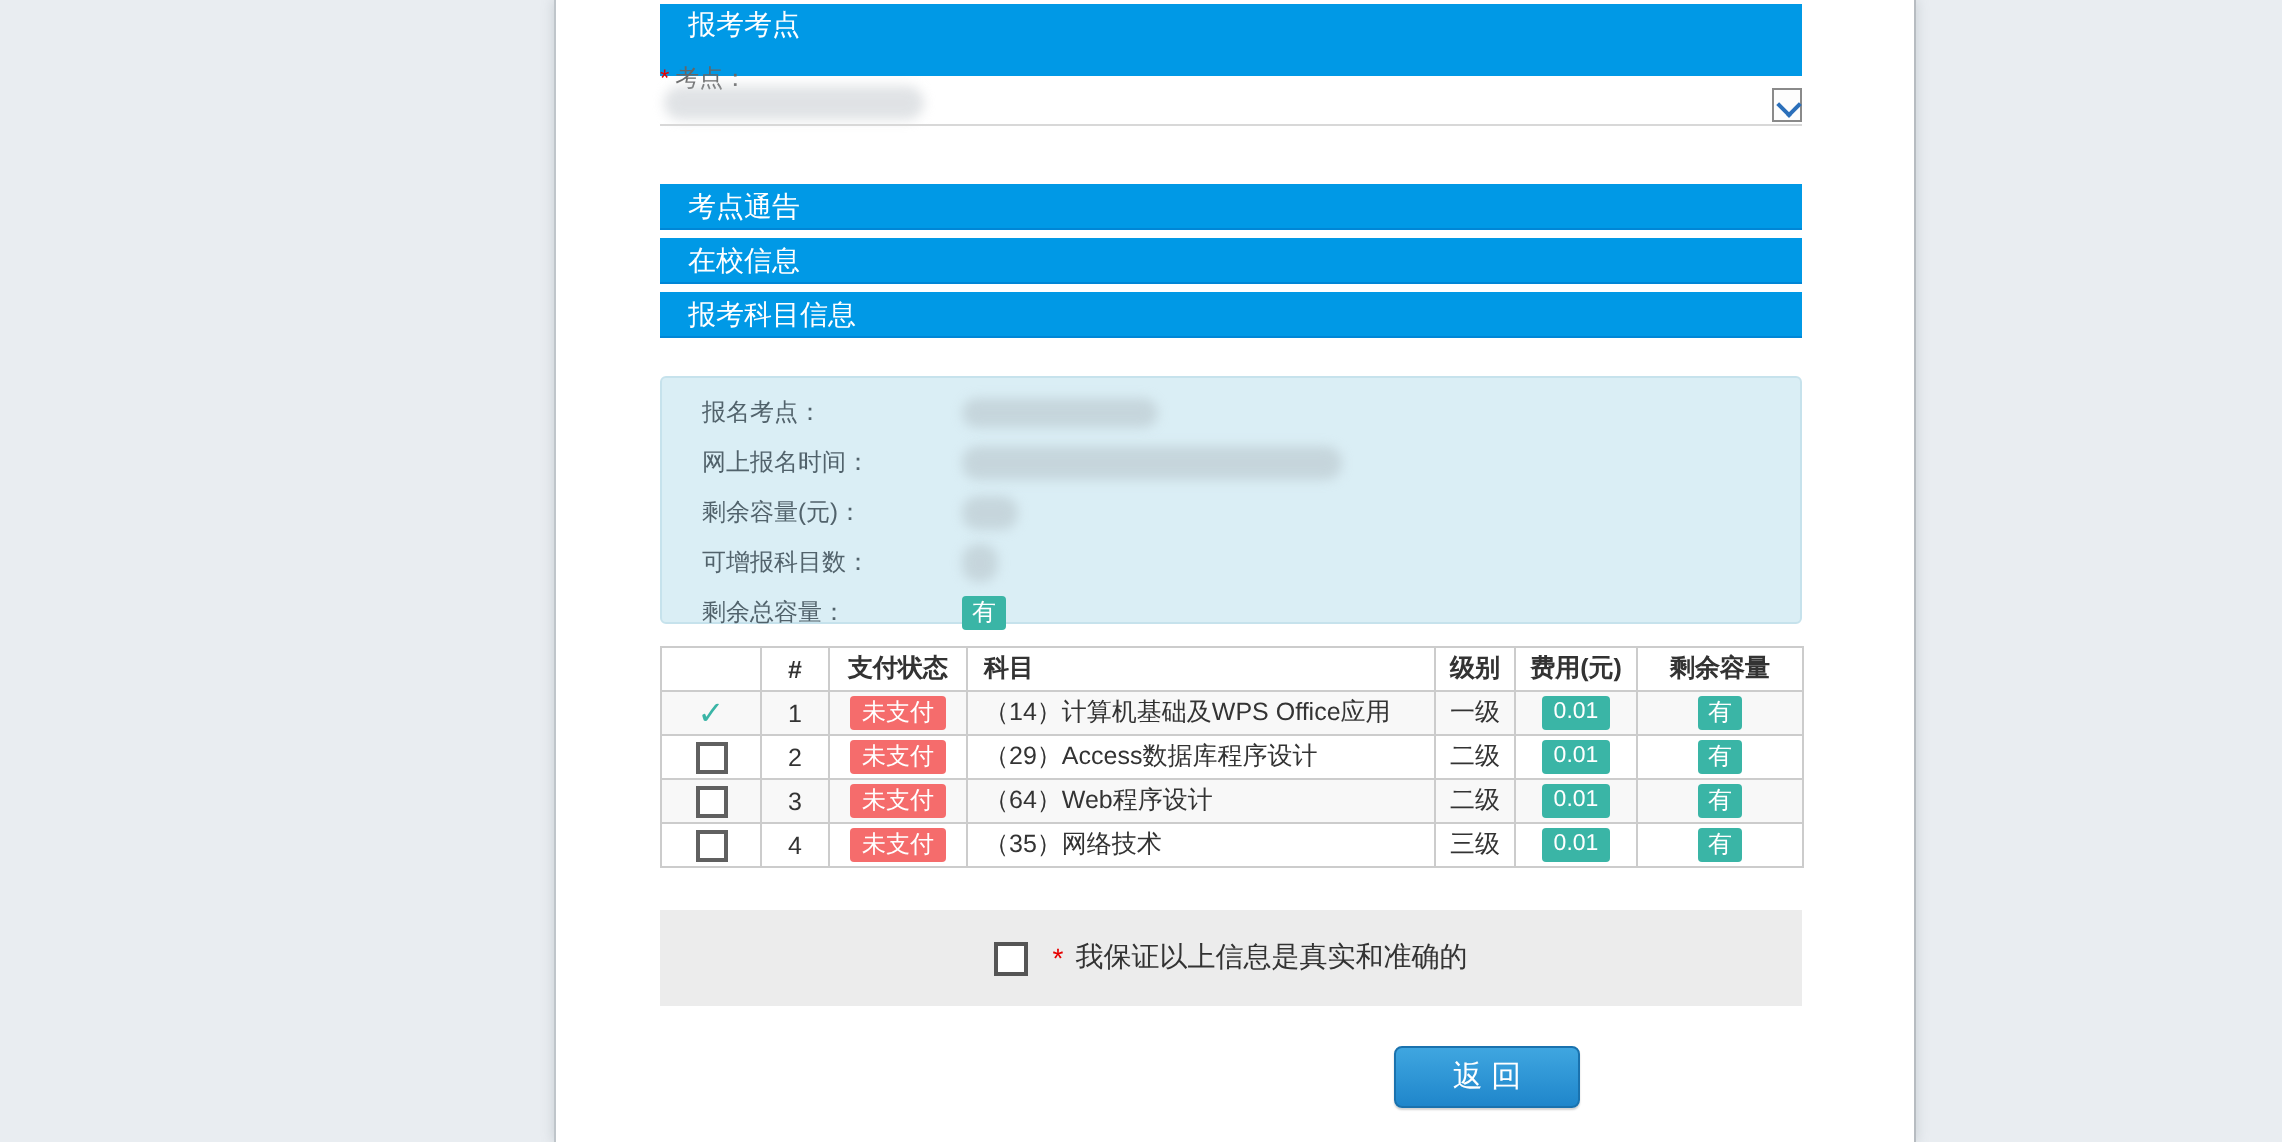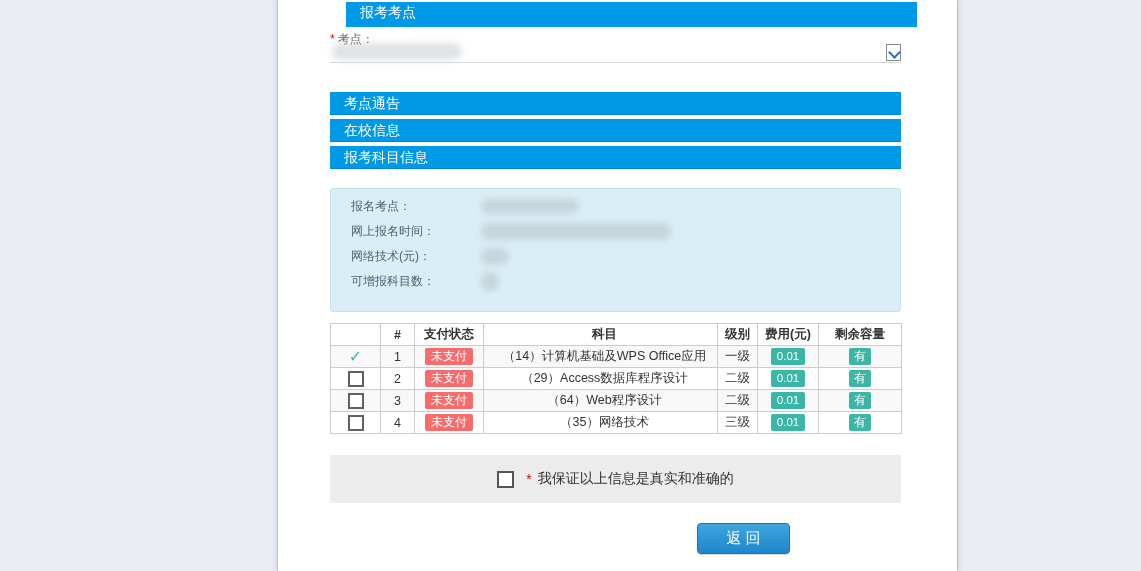--- a/index.html
+++ b/index.html
@@ -17,21 +17,21 @@
     box-shadow:0 0 6px rgba(100,110,120,.25);
     box-sizing:border-box;
   }
   .content{position:absolute;left:330px;top:0;width:571px;height:571px;}
 
   
   .bar{
     background:#0099e6;color:#fff;font-size:14px;
     padding-left:14px;box-sizing:border-box;width:571px;
   }
-  .title-bar{position:absolute;top:2px;left:16px;height:25px;line-height:21px;}
+  .title-bar{position:absolute;top:2px;left:0;height:36px;line-height:21px;}
   .bars{position:absolute;top:92px;left:0;}
   .bars .bar{height:23px;line-height:23px;margin-bottom:4px;border-bottom:1px solid #0086d6;}
 
   
   .field-label{position:absolute;top:31px;left:0;font-size:12px;color:#666;}
   .req{color:#e60000;margin-right:3px;font-size:12px;}
   .blob{
     background:#c7ccd1;filter:blur(3px);border-radius:9px;opacity:.55;
     position:absolute;
   }
@@ -68,21 +68,21 @@
   
   table.subjects{
     position:absolute;top:323px;left:0;width:571px;
     border-collapse:collapse;table-layout:fixed;font-size:12.5px;color:#333;
   }
   table.subjects th,table.subjects td{
     border:1px solid #ccc;height:21px;padding:0;text-align:center;
     overflow:hidden;white-space:nowrap;
   }
   table.subjects th{font-weight:bold;background:#fff;font-size:12.5px;}
-  table.subjects th.subj,table.subjects td.subj{text-align:center;padding-left:8px;}
+  table.subjects th.subj,table.subjects td.subj{text-align:left;padding-left:8px;}
   table.subjects tbody tr:nth-child(odd) td{background:#f8f8f8;}
   .check-mark{color:#3ab5a6;font-size:16px;font-weight:bold;}
   .cbox{
     display:inline-block;width:12px;height:12px;border:2px solid #606060;
     background:#fff;vertical-align:middle;cursor:pointer;
   }
   .badge-red{
     display:inline-block;background:#f56c6c;color:#fff;font-size:12px;
     padding:1px 6px;border-radius:2px;line-height:15px;
   }
@@ -141,26 +141,30 @@
     <div class="info-panel">
         <div class="info-row">
           <span class="info-label">报名考点：</span>
           <span class="info-blob ib-0"></span>
         </div>
         <div class="info-row">
           <span class="info-label">网上报名时间：</span>
           <span class="info-blob ib-1"></span>
         </div>
         <div class="info-row">
-          <span class="info-label">网络技术(元)：</span>
+          <span class="info-label">剩余容量(元)：</span>
           <span class="info-blob ib-2"></span>
         </div>
         <div class="info-row">
           <span class="info-label">可增报科目数：</span>
           <span class="info-blob ib-3"></span>
+        </div>
+        <div class="info-row">
+          <span class="info-label">剩余总容量：</span>
+          <span class="badge-teal">有</span>
         </div>
       </div>
 
     <table class="subjects">
       <colgroup>
         <col style="width:50px">
           <col style="width:34px">
           <col style="width:69px">
         <col style="width:234px">
           <col style="width:40px">

